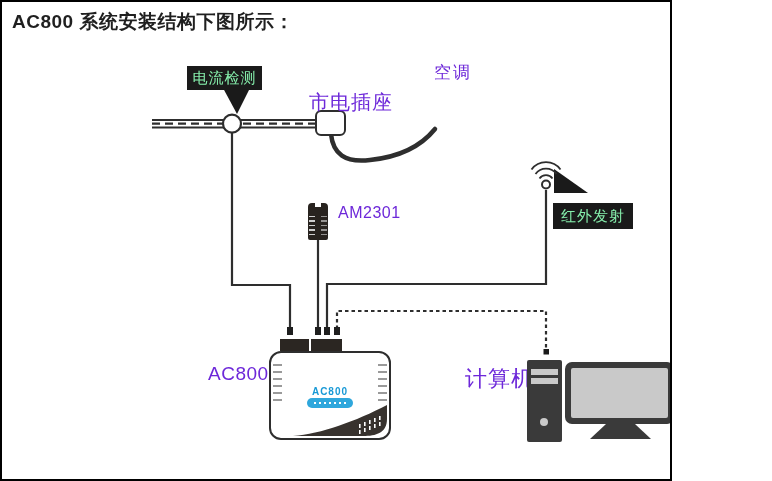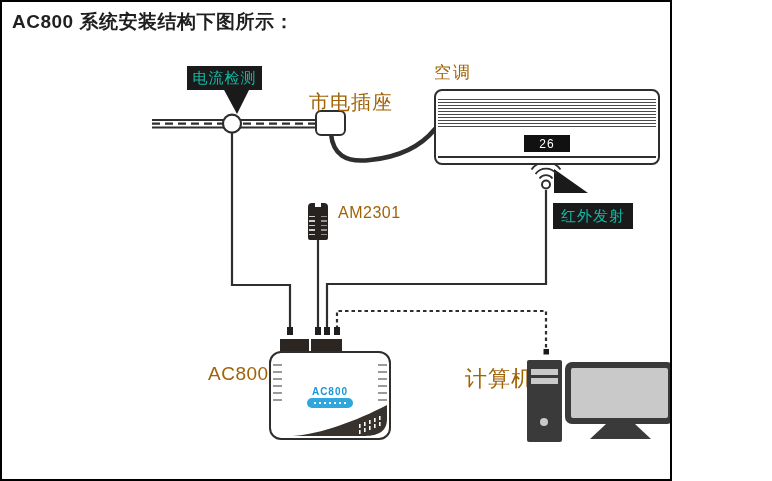--- a/index.html
+++ b/index.html
@@ -7,27 +7,27 @@
     position:relative;width:672px;height:481px;box-sizing:border-box;
     border:2px solid #000;background:#fff;overflow:hidden;
     font-family:"Liberation Sans","DejaVu Sans",sans-serif;color:#1f1f1f;
   }
   .abs{position:absolute;}
   #page-title{left:10px;top:7px;font-size:19px;font-weight:bold;letter-spacing:.5px;}
   svg{display:block;}
   #wires{left:0;top:0;}
 
   
-  .callout{background:#1a1a1a;color:#14b8a6;text-align:right;font-size:15px;
+  .callout{background:#1a1a1a;color:#86efac;text-align:right;font-size:15px;
            display:flex;align-items:center;justify-content:center;letter-spacing:1px;font-family:Liberation Mono, monospace;}
   #callout-current{left:185px;top:64px;width:75px;height:24px;}
   #callout-ir{left:551px;top:190px;width:80px;height:26px;margin-top:11px;}
 
   
-  .lbl{white-space:nowrap;color:#a16207;}
+  .lbl{white-space:nowrap;color:#6d28d9;}
   #lbl-socket{left:307px;top:87px;font-size:20px;letter-spacing:1px;text-align:center;}
   #lbl-ac{left:432px;top:59px;font-size:17px;letter-spacing:2px;}
   #lbl-sensor-model{left:336px;top:202px;font-size:16px;letter-spacing:.5px;}
   #lbl-sensor-type{left:336px;top:221px;font-size:16px;letter-spacing:1px;}
   #lbl-ac800{left:206px;top:361px;font-size:19px;letter-spacing:.5px;}
   #lbl-computer{left:463px;top:362px;font-size:22px;letter-spacing:1px;}
 
   
   #socket{left:313px;top:108px;width:31px;height:26px;border:2.5px solid #2e2e2e;
           border-radius:6px;box-sizing:border-box;background:#fff;}
@@ -124,25 +124,20 @@
     <polygon points="604,422 633,422 649,437 588,437" fill="#3a3a3a"></polygon>
   </svg>
 
   <div id="callout-current" class="abs callout">电流检测</div>
   <div id="callout-ir" class="abs callout">红外发射</div>
 
   <div id="socket" class="abs"></div>
   <div id="lbl-socket" class="abs lbl">市电插座</div>
 
   <div id="lbl-ac" class="abs lbl">空调</div>
-  <div id="ac-unit" class="abs">
-    <div id="ac-vents"></div>
-    <div id="ac-display">26</div>
-    <div id="ac-bottom-line"></div>
-  </div>
 
   <div id="sensor" class="abs">
     <div id="sensor-notch"></div>
     <div id="sensor-slits-left" class="sensor-slits"></div>
     <div id="sensor-slits-right" class="sensor-slits"></div>
   </div>
   <div id="lbl-sensor-model" class="abs lbl">AM2301</div>
 
   <div id="lbl-ac800" class="abs lbl">AC800</div>
   <div id="ac800-conn-left" class="abs"></div>

